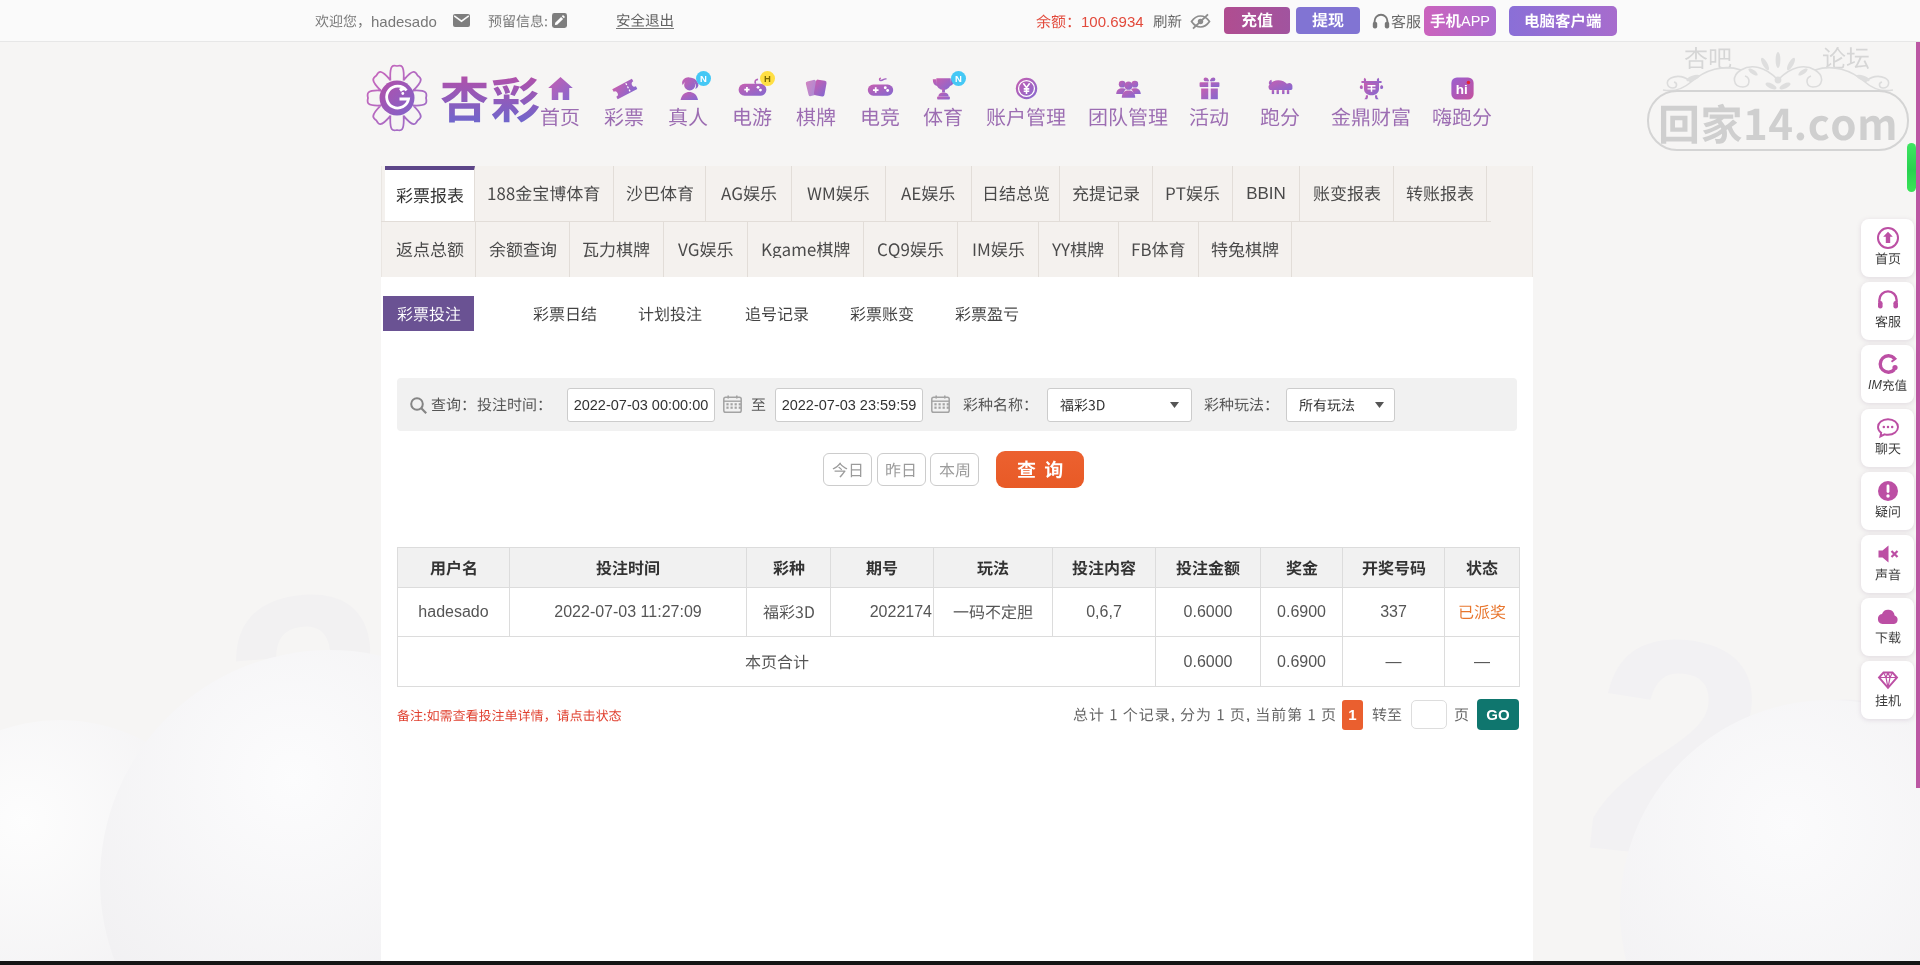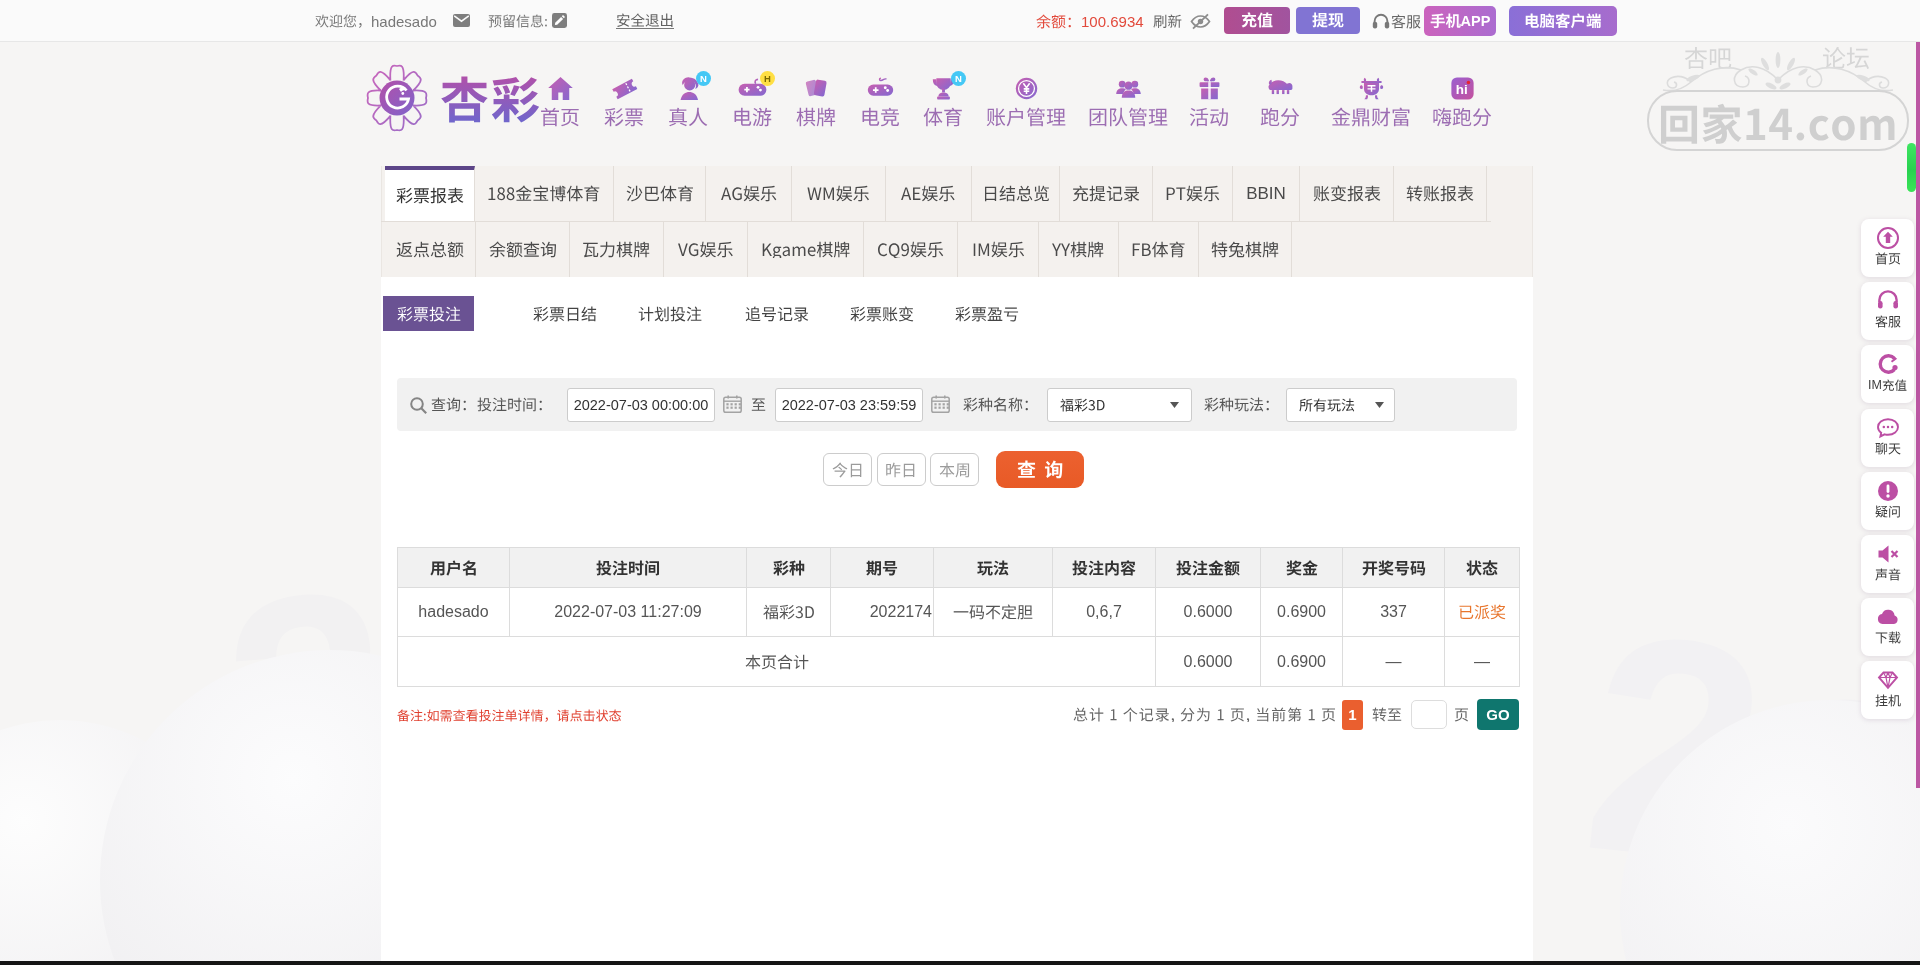--- a/index.html
+++ b/index.html
@@ -379,21 +379,21 @@
     <svg width="30.0" height="15.0" viewBox="0 -880 2000 1000" fill="#666">
       <use href="#r5ba2" x="0"></use>
       <use href="#r670d" x="1000"></use>
     </svg>
   </div>
 <div class="ab" style="left:1424px;top:6px;width:72px;height:30px;display:flex;align-items:center;justify-content:center;background:linear-gradient(90deg,#cb63bd,#ab6cd0);border-radius:5px;">
     <svg width="31.0" height="15.5" viewBox="0 -880 2000 1000" fill="#fff">
       <use href="#b624b" x="0"></use>
       <use href="#b673a" x="1000"></use>
     </svg>
-    <span style="font-size:14.5px;font-weight:bold;color:#fff">APP</span>
+    <span style="font-size:14.5px;font-weight:normal;color:#fff">APP</span>
   </div>
 <div class="ab" style="left:1509px;top:6px;width:108px;height:30px;display:flex;align-items:center;justify-content:center;background:linear-gradient(90deg,#8a6fd7,#a76ccd);border-radius:5px;">
     <svg width="77.5" height="15.5" viewBox="0 -880 5000 1000" fill="#fff">
       <use href="#b7535" x="0"></use>
       <use href="#b8111" x="1000"></use>
       <use href="#b5ba2" x="2000"></use>
       <use href="#b6237" x="3000"></use>
       <use href="#b7aef" x="4000"></use>
     </svg>
   </div>
@@ -1334,21 +1334,21 @@
         <rect x="17.4" y="12" width="4.6" height="7.4" rx="2.2" fill="#bc4fa4"></rect>
       </svg>
       <div style="margin-top:3px">
         <svg width="26.0" height="13.0" viewBox="0 -880 2000 1000" fill="#3d3d3d">
           <use href="#r5ba2" x="0"></use>
           <use href="#r670d" x="1000"></use>
         </svg>
       </div>
     </div>
   </div>
-<div class="ab" style="left:1861px;top:345.4px;width:53px;height:58px;background:#fff;border-radius:8px;box-shadow:0 1px 5px rgba(120,90,130,.18);">
+<div class="ab" style="left:1861px;top:345.4px;width:53px;height:58px;background:#fff;border-radius:8px;box-shadow:0 1px 5px rgba(120,90,130,.18);font-style:italic;">
     <div style="display:flex;flex-direction:column;align-items:center;padding-top:7px">
       <svg width="24" height="23" viewBox="0 0 24 23">
         <path d="M18.5 6.5 A8.2 8.2 0 1 0 18.5 17.5" fill="none" stroke="#bc4fa4" stroke-width="3.4"></path>
         <path d="M15 3.5 L19.5 6.8 L15.5 9.8" fill="none" stroke="#bc4fa4" stroke-width="2"></path>
         <circle cx="19" cy="15.5" r="2.6" fill="#bc4fa4"></circle>
       </svg>
       <div style="margin-top:3px">
         <div style="display:flex;align-items:center;">
           <span style="font-size:12.5px;color:#3d3d3d">IM</span>
           <svg width="25.0" height="12.5" viewBox="0 -880 2000 1000" fill="#3d3d3d">

